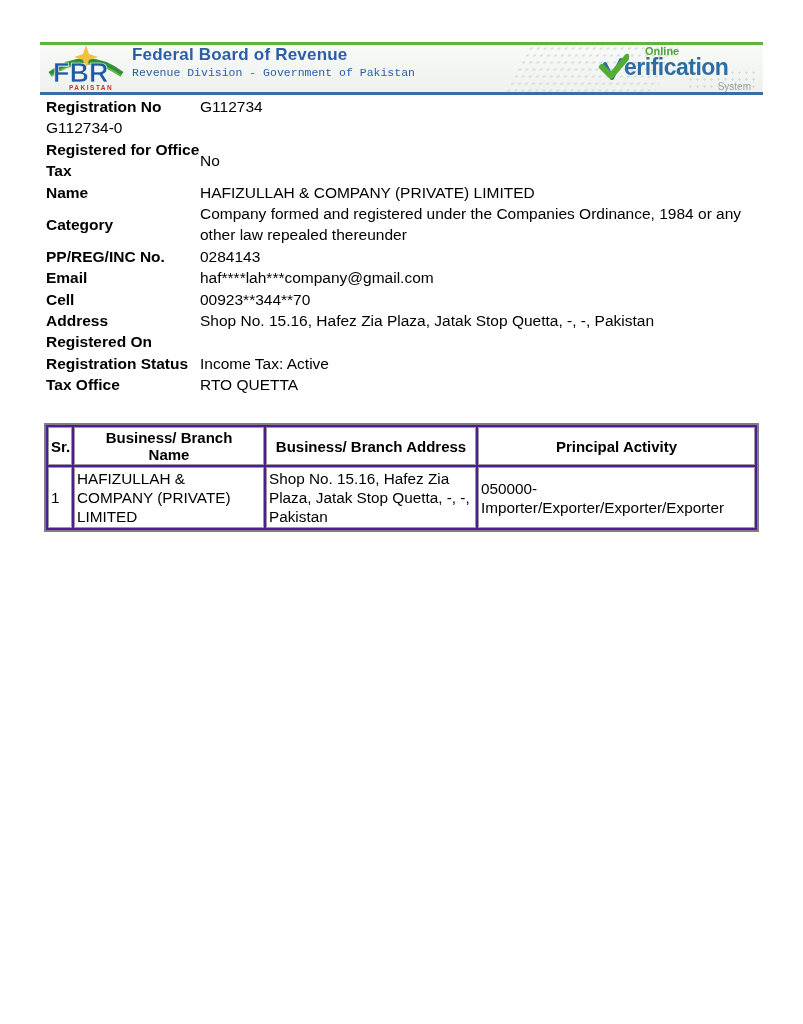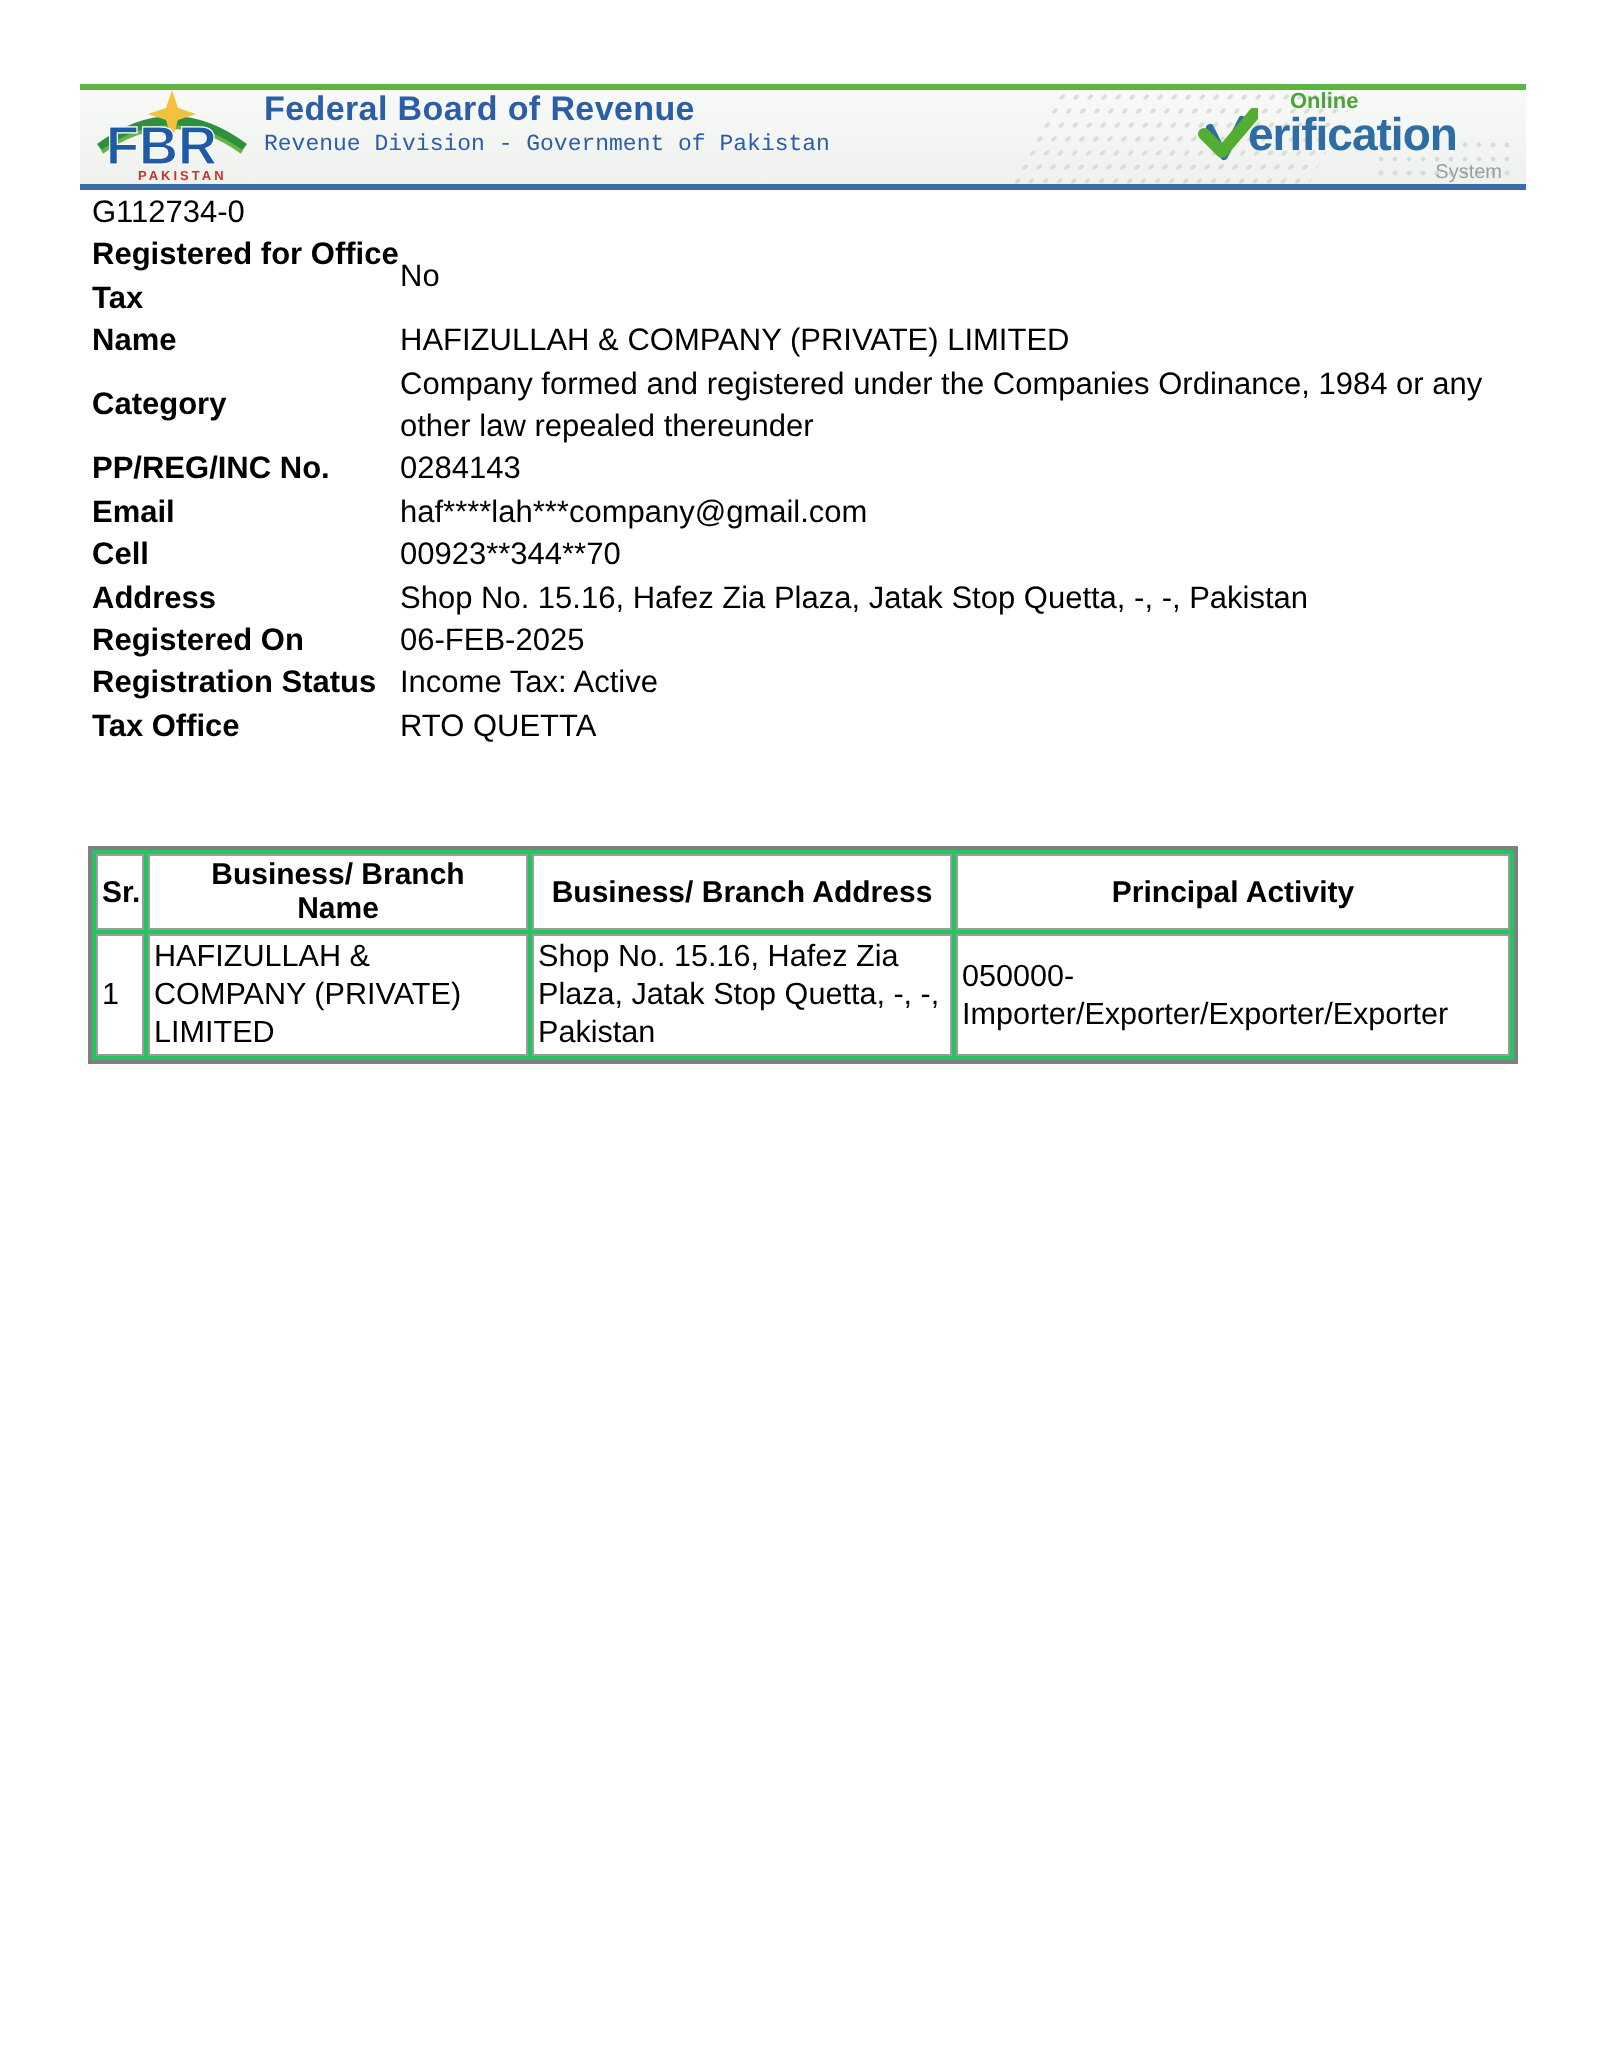--- a/index.html
+++ b/index.html
@@ -39,21 +39,21 @@
   
   .fields{ position:absolute; left:40px; top:96px; width:723px; }
   .frow{ display:flex; align-items:center; padding-left:6px; }
   .flabel{ flex:0 0 154px; font-weight:bold; font-size:15.5px; line-height:21.4px; }
   .fvalue{ flex:1; font-size:15.5px; line-height:21.4px; }
 
   
   .branch-table{
     position:absolute; left:44px; top:423px; width:715px;
     border-collapse:separate; border-spacing:2px;
-    border:2px solid #7f7f7f; background:#22c55e; table-layout:fixed;
+    border:2px solid #7f7f7f; background:#4c1d95; table-layout:fixed;
   }
   .branch-table th, .branch-table td{
     border:1px solid #9b9b9b; background:#fff; overflow:hidden;
   }
   .branch-table th{
     font-size:15px; font-weight:bold; text-align:center; vertical-align:middle;
     height:36px; padding:1px 2px; white-space:pre-line;
   }
   .branch-table td{
     font-size:15.3px; text-align:left; vertical-align:middle;
@@ -95,20 +95,24 @@
           <path d="M3 13 L12 22 L29 2" fill="none" stroke="#52ae32" stroke-width="6" stroke-linecap="round" stroke-linejoin="round"></path>
         </svg>
         <span class="v-word">erification</span>
       </div>
       <span class="v-system">System</span>
     </div>
   </div>
 
   <div class="fields">
     <div class="frow">
+      <div class="flabel">Registration No</div>
+      <div class="fvalue">G112734</div>
+    </div>
+    <div class="frow">
       <div class="fvalue">G112734-0</div>
     </div>
     <div class="frow">
       <div class="flabel">Registered for Office Tax</div>
       <div class="fvalue">No</div>
     </div>
     <div class="frow">
       <div class="flabel">Name</div>
       <div class="fvalue">HAFIZULLAH &amp; COMPANY (PRIVATE) LIMITED</div>
     </div>
@@ -127,21 +131,20 @@
     <div class="frow">
       <div class="flabel">Cell</div>
       <div class="fvalue">00923**344**70</div>
     </div>
     <div class="frow">
       <div class="flabel">Address</div>
       <div class="fvalue">Shop No. 15.16, Hafez Zia Plaza, Jatak Stop Quetta, -, -, Pakistan</div>
     </div>
     <div class="frow">
       <div class="flabel">Registered On</div>
-      <div class="fvalue">06-FEB-2025</div>
     </div>
     <div class="frow">
       <div class="flabel">Registration Status</div>
       <div class="fvalue">Income Tax: Active</div>
     </div>
     <div class="frow">
       <div class="flabel">Tax Office</div>
       <div class="fvalue">RTO QUETTA</div>
     </div>
   </div>

